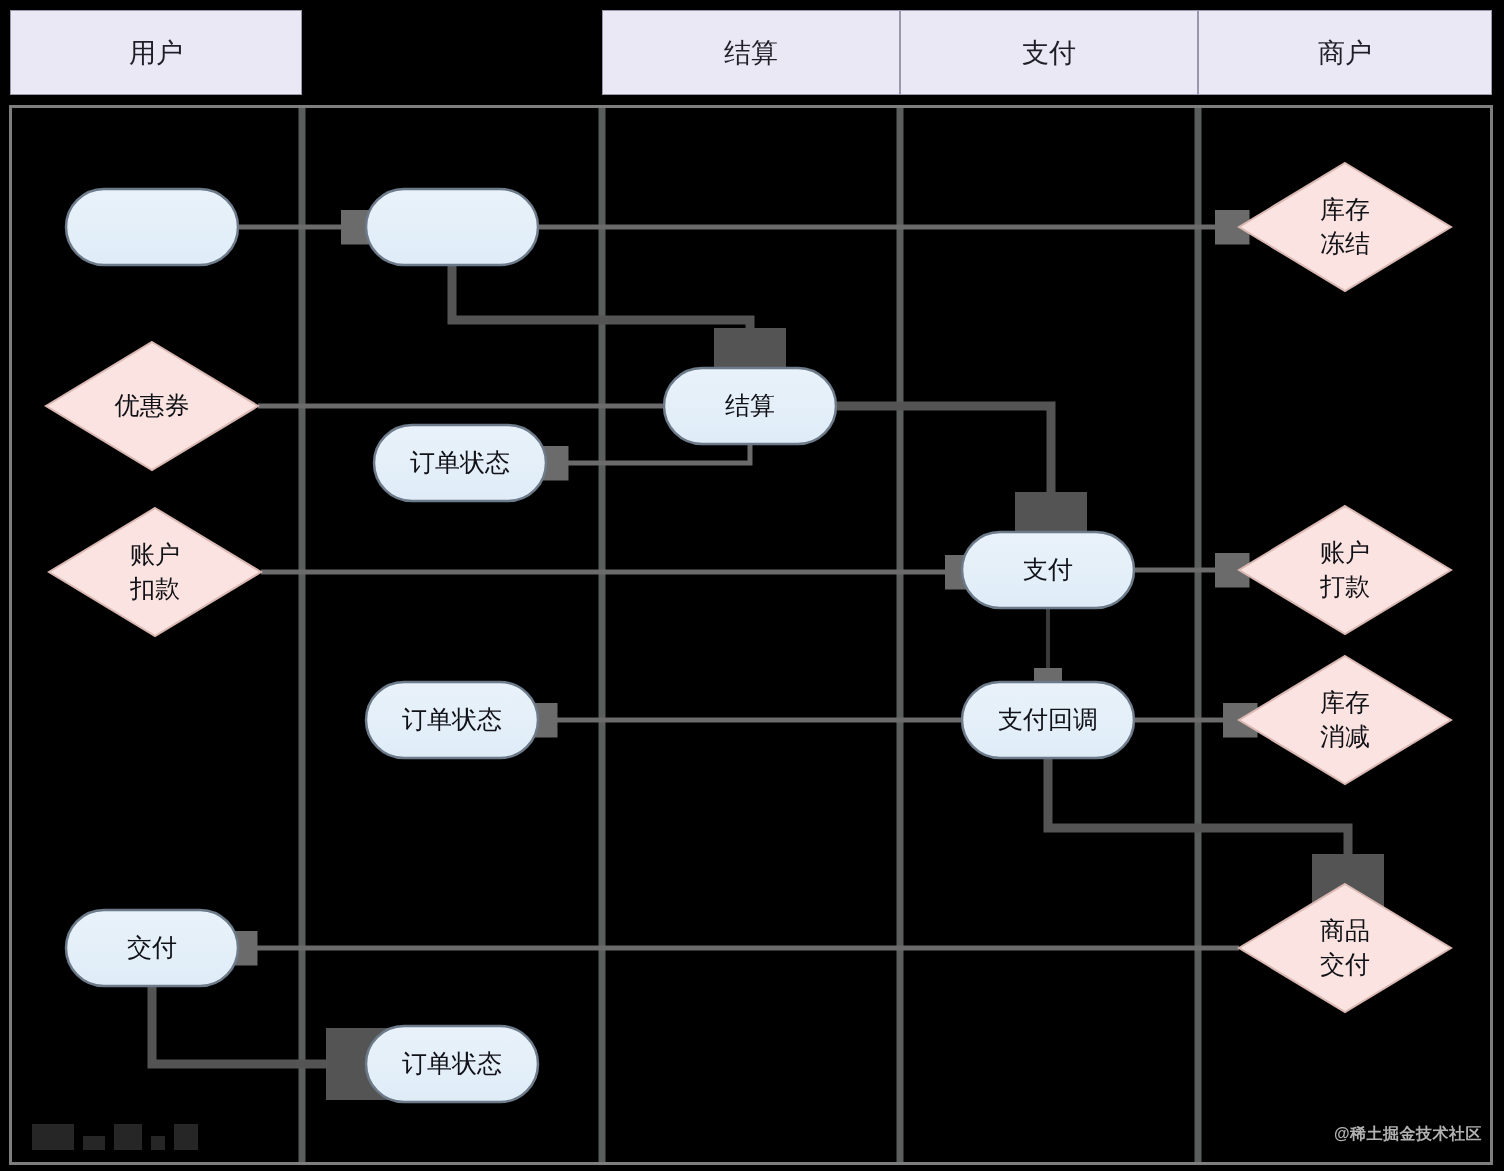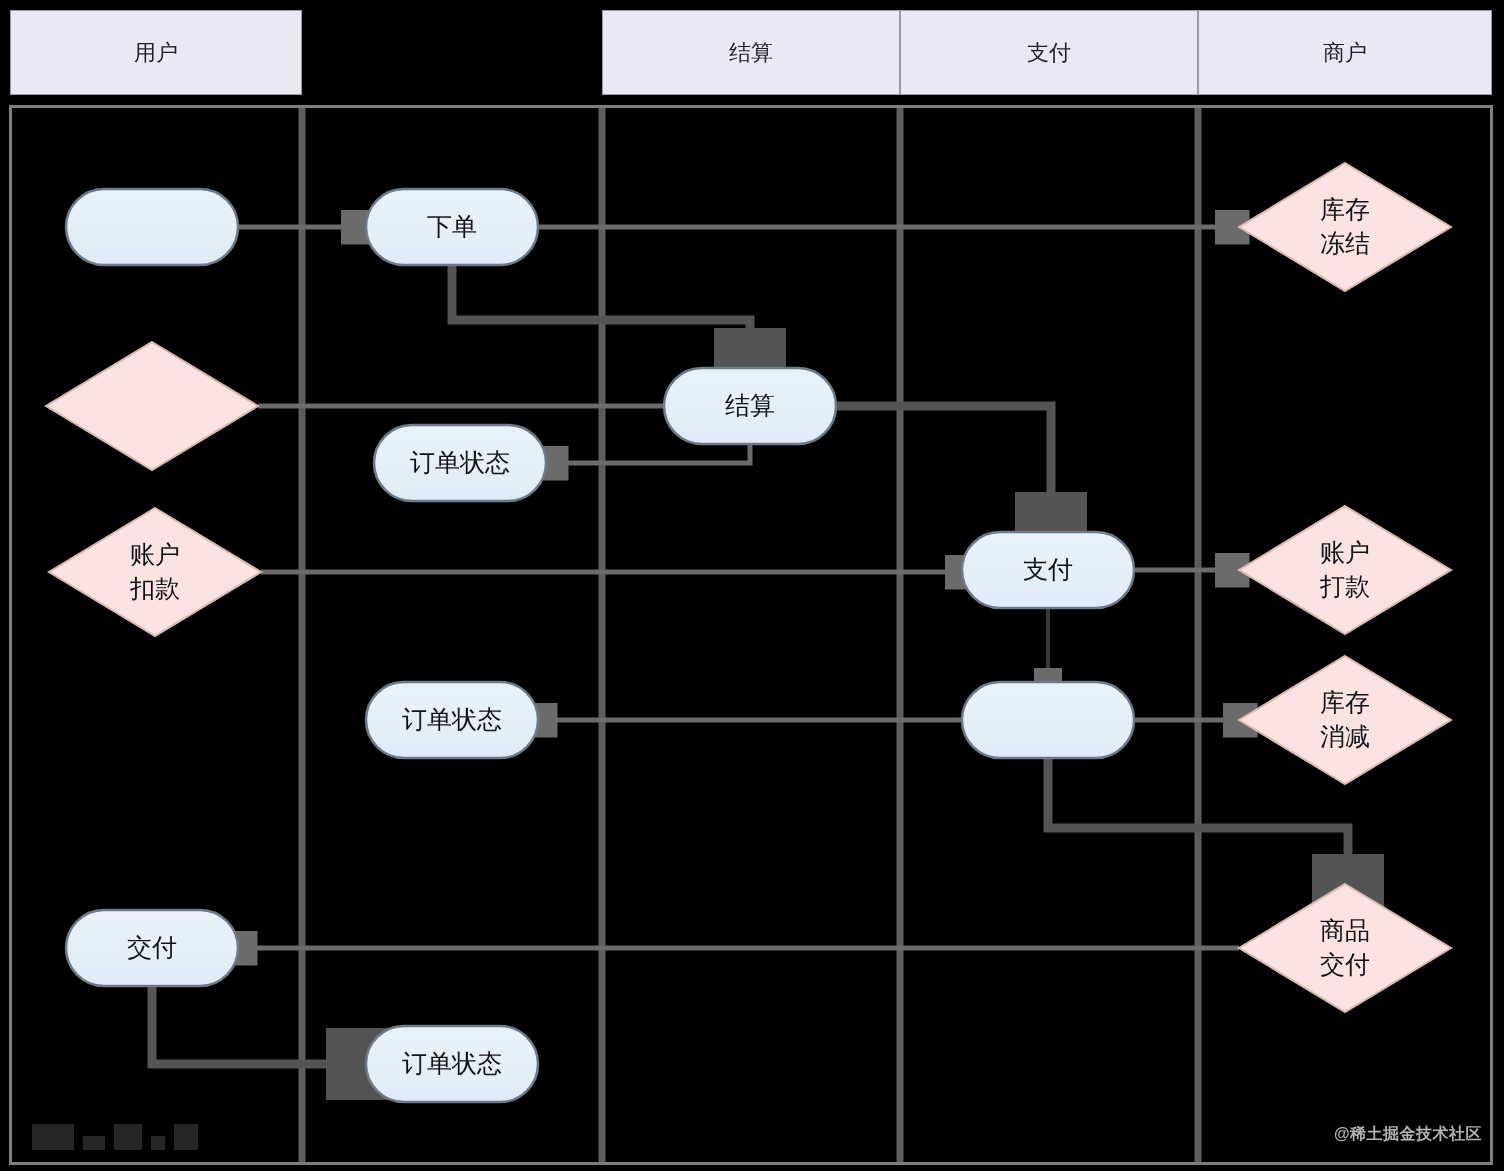--- a/index.html
+++ b/index.html
@@ -4,21 +4,21 @@
 <style>
   html,body{margin:0;padding:0;background:#000;}
   body{
     width:1504px;height:1171px;
     font-family:"Liberation Sans","DejaVu Sans",sans-serif;
     position:relative;overflow:hidden;
   }
   #stage{position:absolute;left:0;top:0;width:1504px;height:1171px;background:#000;}
   #svgroot{position:absolute;left:0;top:0;}
   .lane-title{
-    font-size:22px;color:#1f1f28;font-weight:400;
+    font-size:27px;color:#1f1f28;font-weight:400;
     display:flex;align-items:center;justify-content:center;
     width:100%;height:100%;
   }
   .lane-head{
     position:absolute;top:10px;height:85px;
     background:#eae8f5;border:1px solid #9a98ad;
     box-sizing:border-box;
   }
   .node-label{
     position:absolute;display:flex;flex-direction:column;
@@ -127,46 +127,49 @@
     <g stroke="#d9b8b2" stroke-width="2" fill="#fae3e0">
       <polygon points="1345,163 1451,227 1345,291 1239,227"></polygon>
       <polygon points="152,342  258,406  152,470  46,406"></polygon>
       <polygon points="155,508  261,572  155,636  49,572"></polygon>
       <polygon points="1345,506 1451,570 1345,634 1239,570"></polygon>
       <polygon points="1345,656 1451,720 1345,784 1239,720"></polygon>
       <polygon points="1345,884 1451,948 1345,1012 1239,948"></polygon>
     </g>
   </svg>
 
-  <div class="node-label" style="left:366px;top:189px;width:172px;height:76px;">
-    <span>下单</span>
-  </div>
   <div class="node-label" style="left:1239px;top:163px;width:212px;height:128px;">
     <span>库存</span>
     <span>冻结</span>
+  </div>
+  <div class="node-label" style="left:46px;top:342px;width:212px;height:128px;">
+    <span>优惠券</span>
   </div>
   <div class="node-label" style="left:664px;top:368px;width:172px;height:76px;">
     <span>结算</span>
   </div>
   <div class="node-label" style="left:374px;top:425px;width:172px;height:76px;">
     <span>订单状态</span>
   </div>
   <div class="node-label" style="left:49px;top:508px;width:212px;height:128px;">
     <span>账户</span>
     <span>扣款</span>
   </div>
   <div class="node-label" style="left:962px;top:532px;width:172px;height:76px;">
     <span>支付</span>
   </div>
   <div class="node-label" style="left:1239px;top:506px;width:212px;height:128px;">
     <span>账户</span>
     <span>打款</span>
   </div>
   <div class="node-label" style="left:366px;top:682px;width:172px;height:76px;">
     <span>订单状态</span>
+  </div>
+  <div class="node-label" style="left:962px;top:682px;width:172px;height:76px;">
+    <span>支付回调</span>
   </div>
   <div class="node-label" style="left:1239px;top:656px;width:212px;height:128px;">
     <span>库存</span>
     <span>消减</span>
   </div>
   <div class="node-label" style="left:1239px;top:884px;width:212px;height:128px;">
     <span>商品</span>
     <span>交付</span>
   </div>
   <div class="node-label" style="left:66px;top:910px;width:172px;height:76px;">

